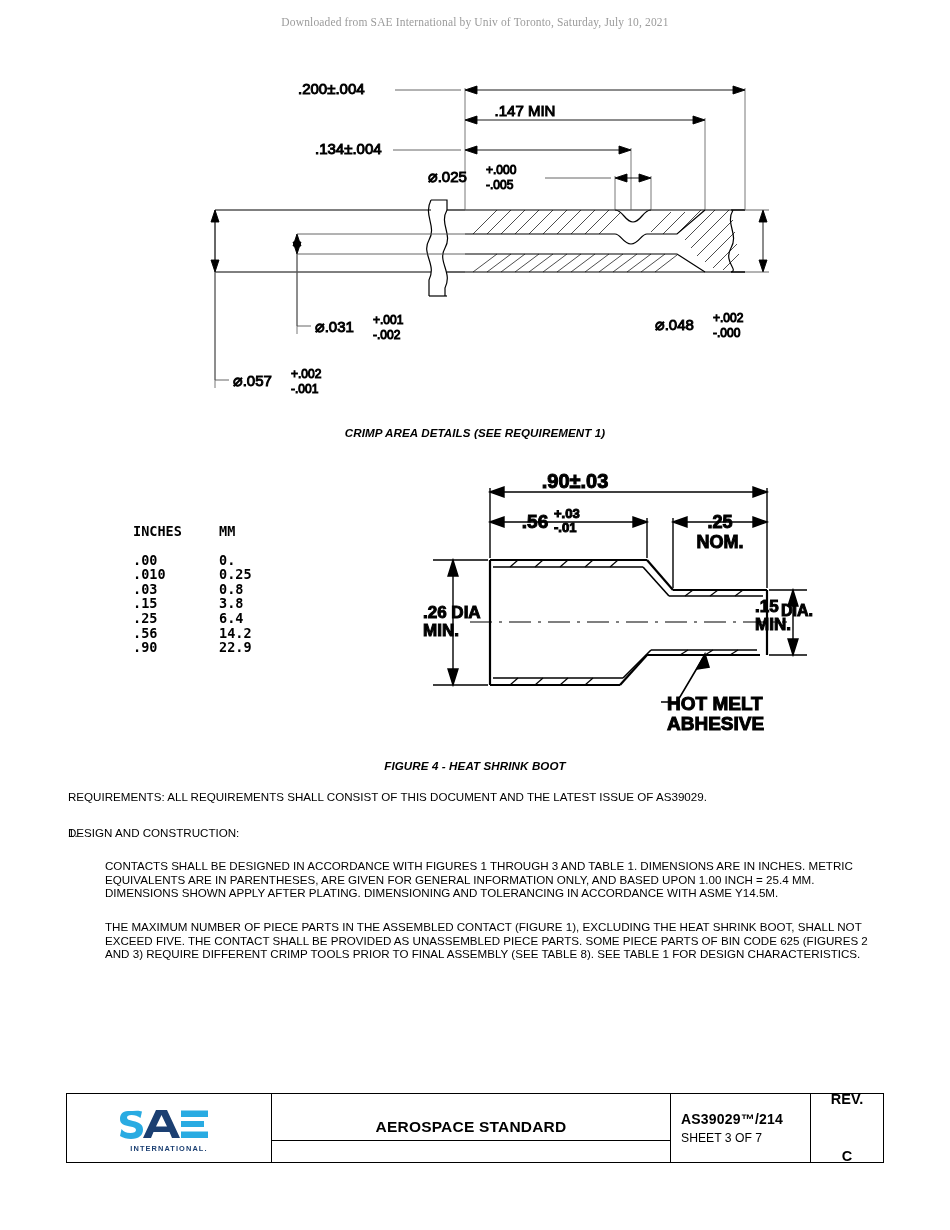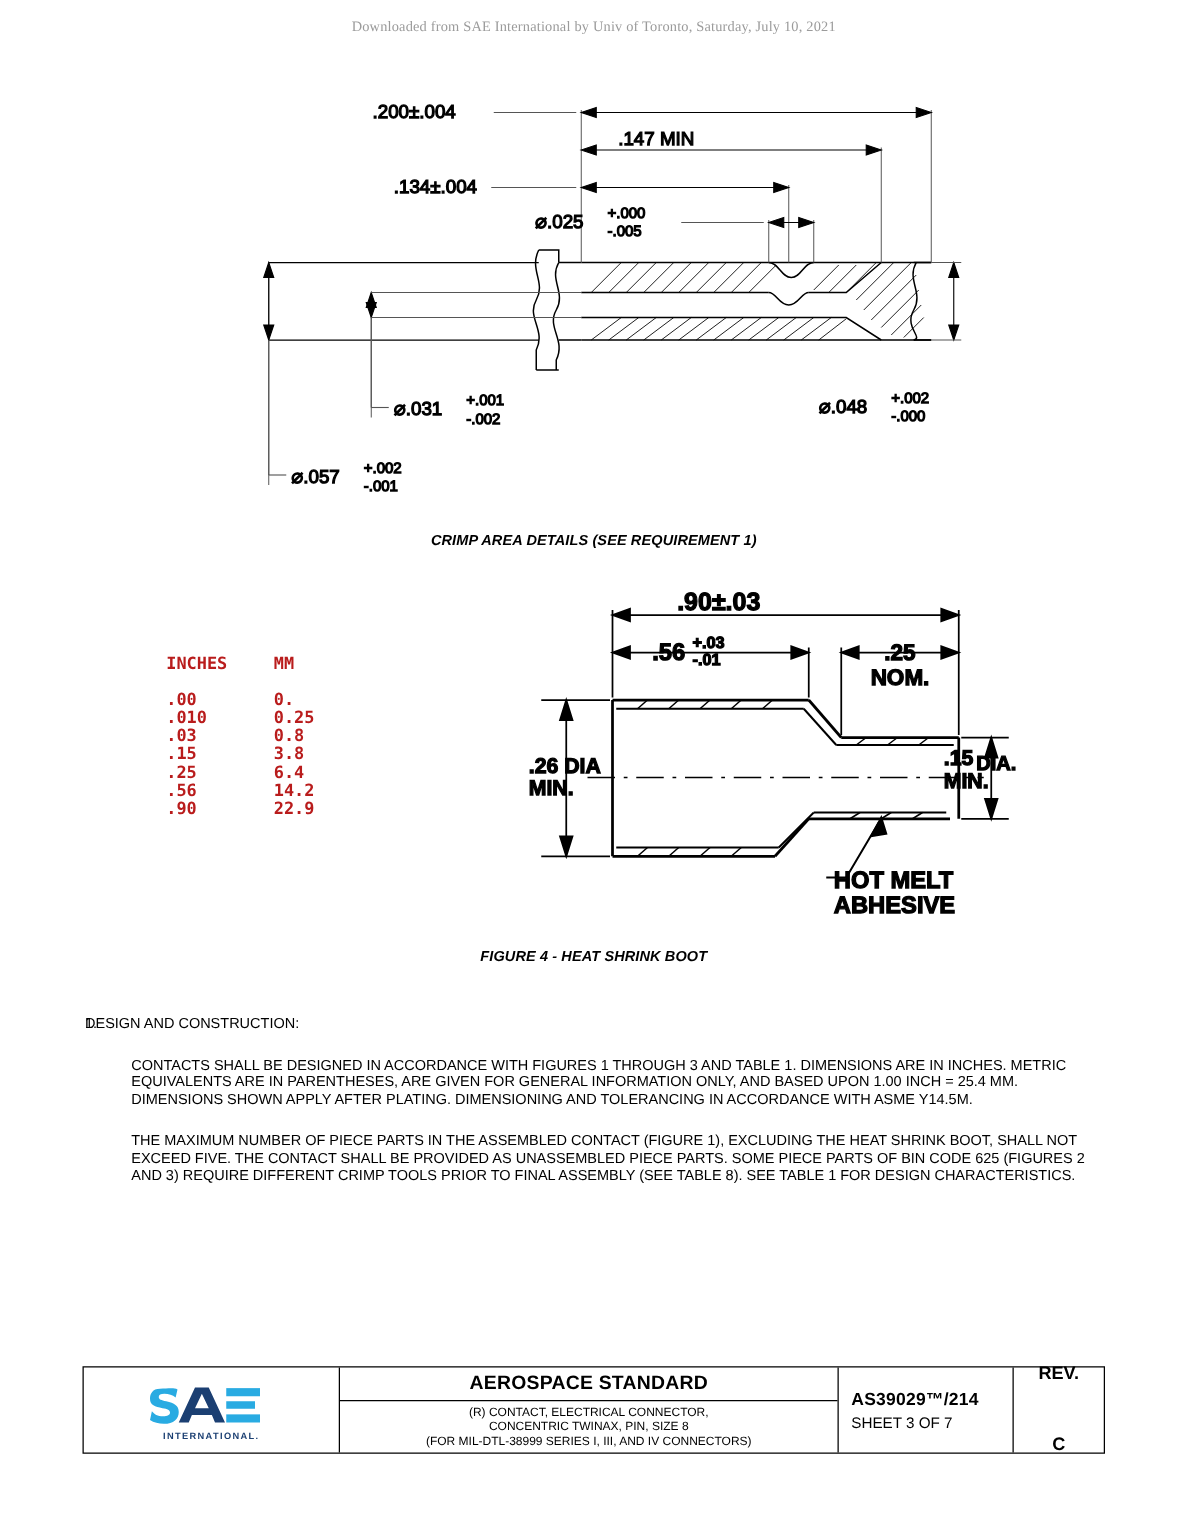--- a/index.html
+++ b/index.html
@@ -16,21 +16,21 @@
     text-align:center; font-family:"Liberation Serif", serif;
     font-size:11.5px; color:#9b9b9b; letter-spacing:.15px;
   }
 
   
   #fig3 { position:absolute; left:185px; top:58px; width:600px; height:350px; }
   #fig4 { position:absolute; left:415px; top:470px; width:400px; height:275px; }
   #tbl-conv { position:absolute; left:133px; top:524px; width:180px; }
 
   .conv-tbl{ font-family:"DejaVu Sans Mono", monospace; font-size:13.5px;
-    font-weight:bold; color:#b91c1c; line-height:14.6px; }
+    font-weight:bold; color:#000000; line-height:14.6px; }
   .conv-tbl .hd{ margin-bottom:14px; }
   .conv-tbl .row{ white-space:pre; }
   .conv-tbl .c1{ display:inline-block; width:86px; }
 
   
   .cap{
     position:absolute; width:950px; text-align:center;
     font-size:11.6px; font-weight:bold; font-style:italic;
     line-height:15.5px; letter-spacing:.1px;
   }
@@ -349,20 +349,21 @@
         </g>
         <text x="252" y="240" font-size="19" font-weight="bold" fill="#000">HOT MELT</text>
         <text x="252" y="260" font-size="19" font-weight="bold" fill="#000">ABHESIVE</text>
       </g>
     </svg>
   </div>
 
   <div class="cap" id="cap4">FIGURE 4 - HEAT SHRINK BOOT</div>
 
   <div class="body-wrap">
+    <div class="req-line">REQUIREMENTS: ALL REQUIREMENTS SHALL CONSIST OF THIS DOCUMENT AND THE LATEST ISSUE OF AS39029.</div>
 
     <div class="item">
       <span class="num">1.</span>
       <span class="ttl">DESIGN AND CONSTRUCTION:</span>
     </div>
 
     <div class="para">CONTACTS SHALL BE DESIGNED IN ACCORDANCE WITH FIGURES 1 THROUGH 3 AND TABLE 1. DIMENSIONS ARE IN INCHES. METRIC EQUIVALENTS ARE IN PARENTHESES, ARE GIVEN FOR GENERAL INFORMATION ONLY, AND BASED UPON 1.00 INCH = 25.4 MM. DIMENSIONS SHOWN APPLY AFTER PLATING. DIMENSIONING AND TOLERANCING IN ACCORDANCE WITH ASME Y14.5M.</div>
     <div class="para">THE MAXIMUM NUMBER OF PIECE PARTS IN THE ASSEMBLED CONTACT (FIGURE 1), EXCLUDING THE HEAT SHRINK BOOT, SHALL NOT EXCEED FIVE. THE CONTACT SHALL BE PROVIDED AS UNASSEMBLED PIECE PARTS. SOME PIECE PARTS OF BIN CODE 625 (FIGURES 2 AND 3) REQUIRE DIFFERENT CRIMP TOOLS PRIOR TO FINAL ASSEMBLY (SEE TABLE 8). SEE TABLE 1 FOR DESIGN CHARACTERISTICS.</div>
   </div>
 
@@ -381,25 +382,20 @@
 
         <rect x="124" y="13" width="54" height="13" fill="#29ABE2"></rect>
         <rect x="124" y="34" width="46" height="12" fill="#29ABE2"></rect>
         <rect x="124" y="55" width="54" height="13" fill="#29ABE2"></rect>
       </svg>
       <div class="sae-int">INTERNATIONAL.</div>
     </div>
 
     <div class="tb-cell tb-mid">
       <div class="as-title">AEROSPACE STANDARD</div>
-      <div class="as-sub">
-        <div>(R) CONTACT, ELECTRICAL CONNECTOR,</div>
-        <div>CONCENTRIC TWINAX, PIN, SIZE 8</div>
-        <div>(FOR MIL-DTL-38999 SERIES I, III, AND IV CONNECTORS)</div>
-      </div>
     </div>
 
     <div class="tb-cell tb-doc">
       <div class="doc-no">AS39029™/214</div>
       <div class="sheet">SHEET 3 OF 7</div>
     </div>
 
     <div class="tb-cell tb-rev">
       <div class="rev-l">REV.</div>
       <div class="rev-l">C</div>

